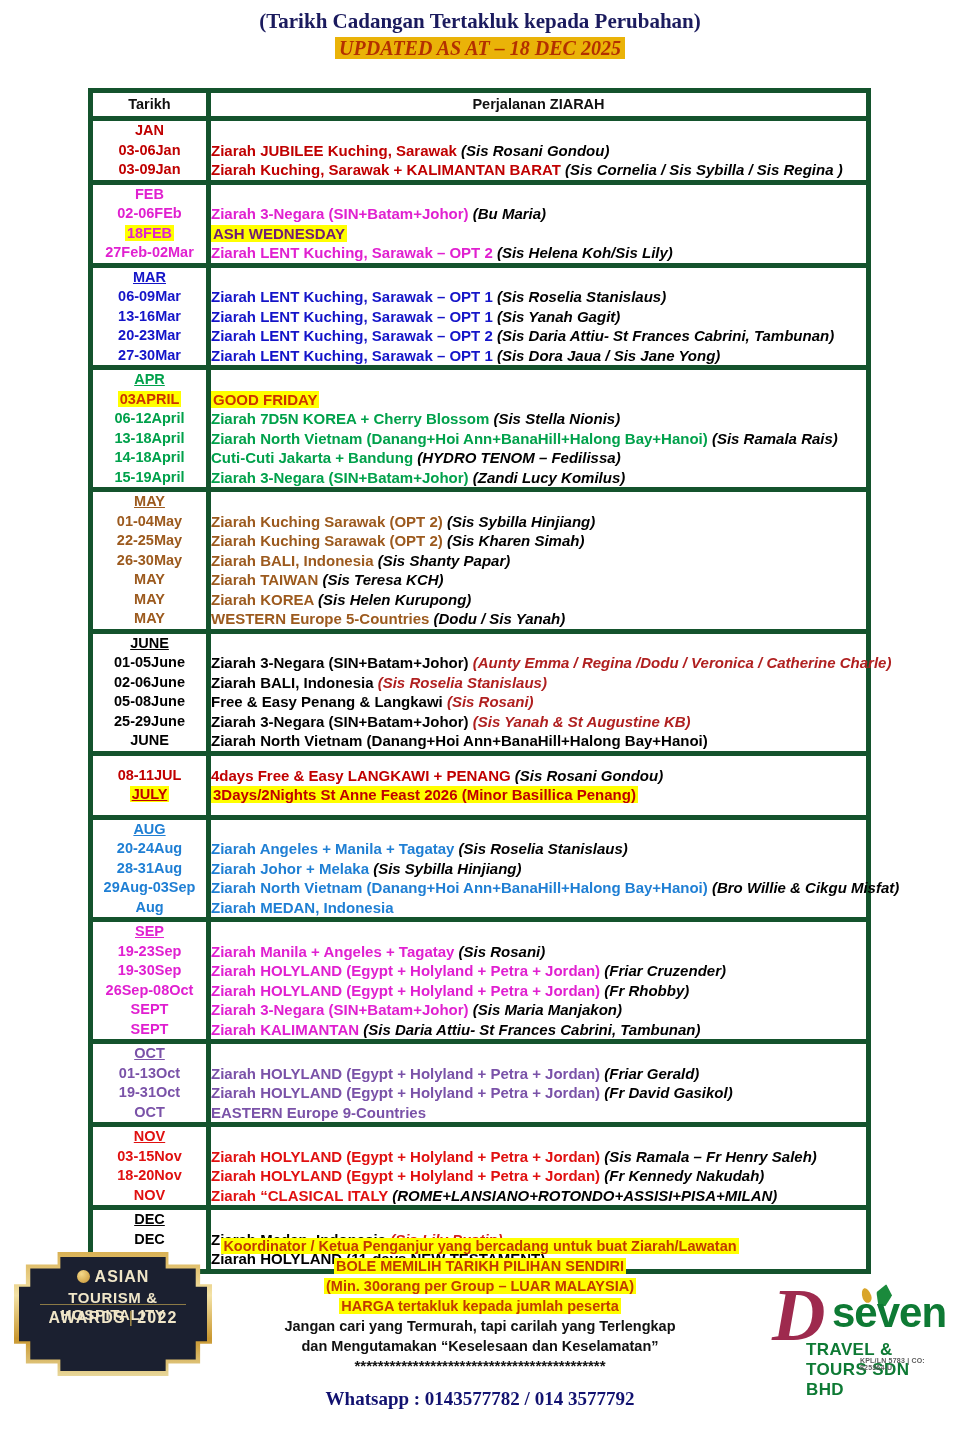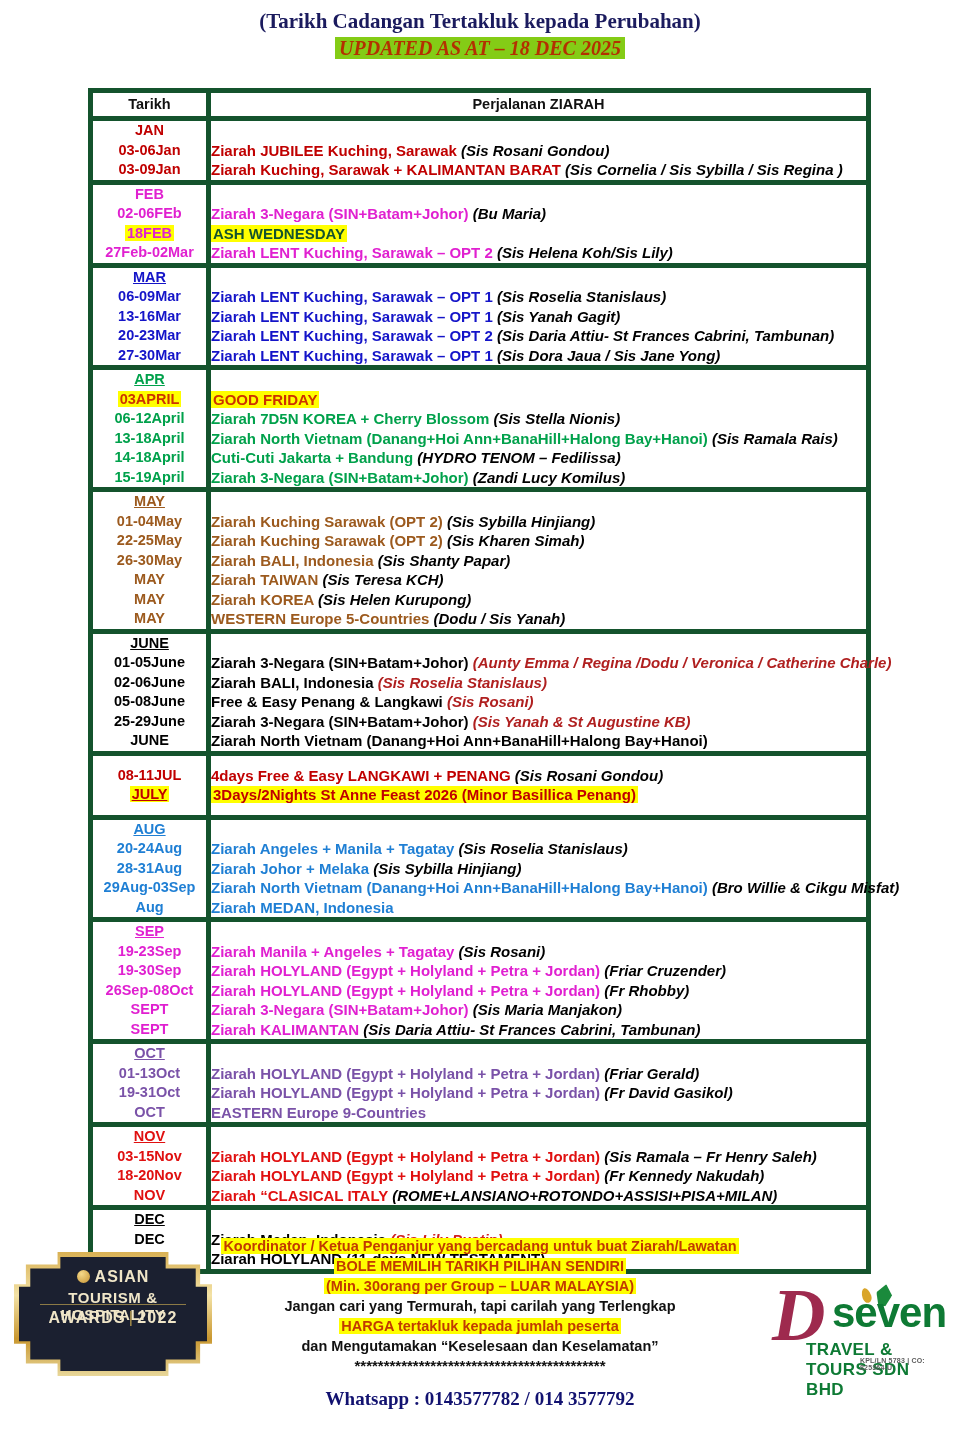--- a/index.html
+++ b/index.html
@@ -22,21 +22,21 @@
   .hdr-l1 .yr{color:#000000;}
   .hdr-l2{
     font-family:"Liberation Serif", serif;
     font-size:21px;font-weight:bold;color:#1b1b5e;line-height:1.2;margin-top:1px;
   }
   .hdr-l3{
     font-family:"Liberation Serif", serif;
     font-size:20px;font-weight:bold;font-style:italic;color:#b33000;
     line-height:1.2;margin-top:2px;
   }
-  .hdr-l3 .hl{background:#84cc16;padding:0 4px;}
+  .hdr-l3 .hl{background:#eab308;padding:0 4px;}
 
   
   .tbl{
     position:absolute;left:88px;top:88px;width:780px;
     border-collapse:collapse;
     table-layout:fixed;
   }
   .tbl td,.tbl th{
     border:5px solid #14532d;
     padding:0;
@@ -197,21 +197,21 @@
         <tr>
           <td class="cell-date c-feb">
             <span class="ln mon mon-nu">FEB</span>
             <span class="ln">02-06FEb</span>
             <span class="ln"><span class="hly">18FEB</span></span>
             <span class="ln">27Feb-02Mar</span>
           </td>
           <td class="cell-trip trip c-feb">
             <span class="ln">&nbsp;</span>
             <span class="ln"><span>Ziarah 3-Negara (SIN+Batam+Johor) </span><span class="nm">(Bu Maria)</span></span>
-            <span class="ln"><span class="hly" style="color: #14532d; text-align: right;">ASH WEDNESDAY</span></span>
+            <span class="ln"><span class="hly" style="color: #701a75; text-align: right;">ASH WEDNESDAY</span></span>
             <span class="ln"><span>Ziarah LENT Kuching, Sarawak – OPT 2 </span><span class="nm">(Sis Helena Koh/Sis Lily)</span></span>
           </td>
         </tr>
         <tr>
           <td class="cell-date c-mar">
             <span class="ln mon">MAR</span>
             <span class="ln">06-09Mar</span>
             <span class="ln">13-16Mar</span>
             <span class="ln">20-23Mar</span>
             <span class="ln">27-30Mar</span>
@@ -368,22 +368,22 @@
             <span class="ln"><span>Ziarah HOLYLAND (11-days NEW TESTAMENT)</span></span>
           </td>
         </tr>
       </tbody>
   </table>
 
   <div class="foot">
     <span class="f-ln"><span class="hl">Koordinator / Ketua Penganjur yang bercadang untuk buat Ziarah/Lawatan</span></span>
     <span class="f-ln"><span class="hl">BOLE MEMILIH TARIKH PILIHAN SENDIRI</span></span>
     <span class="f-ln"><span class="hl">(Min. 30orang per Group  – LUAR MALAYSIA)</span></span>
+    <span class="f-ln"><span class="hl">HARGA tertakluk kepada jumlah peserta</span></span>
     <span class="f-ln f-dark">Jangan cari yang Termurah,  tapi carilah yang Terlengkap</span>
-    <span class="f-ln"><span class="hl">HARGA tertakluk kepada jumlah peserta</span></span>
     <span class="f-ln f-dark">dan Mengutamakan “Keselesaan dan Keselamatan”</span>
     <span class="f-stars">*******************************************</span>
     <span class="f-wa">Whatsapp :  0143577782 / 014 3577792</span>
   </div>
 
   <div class="award">
     <div class="award-outer"></div>
     <div class="award-inner"></div>
     <div class="aw-txt aw-1"><span class="globe"></span><span>ASIAN</span></div>
     <div class="aw-txt aw-2">TOURISM &amp; HOSPITALITY</div>

